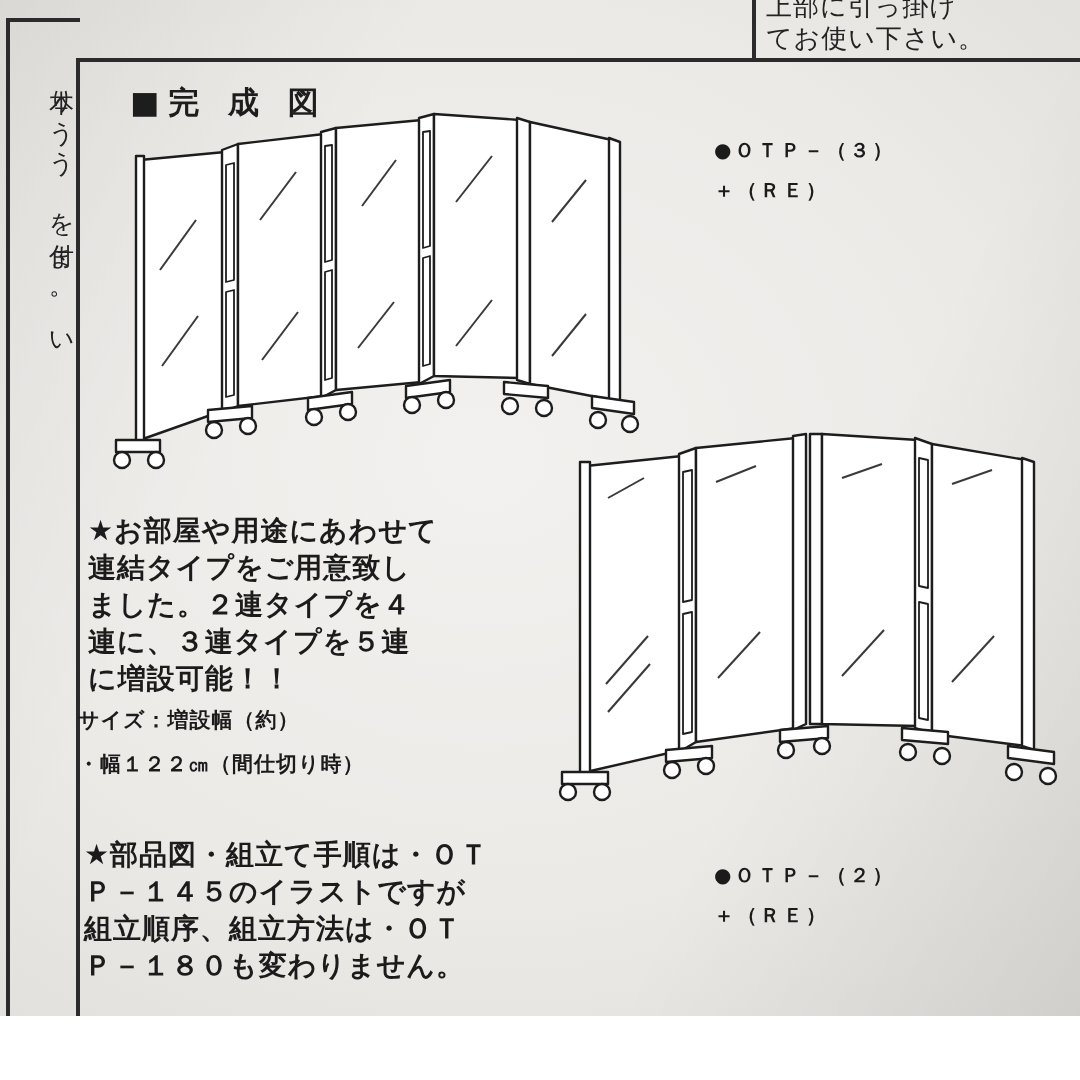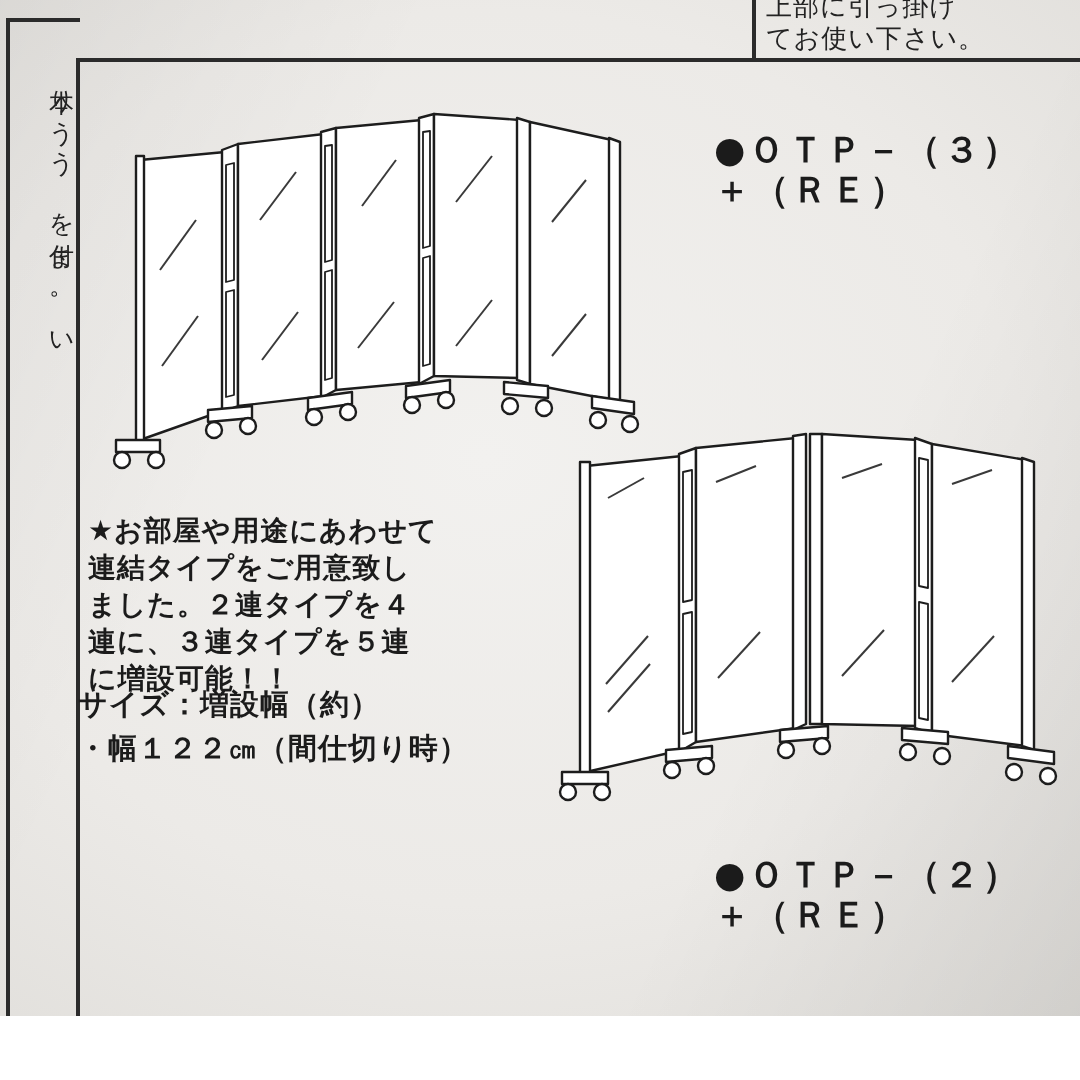--- a/index.html
+++ b/index.html
@@ -73,42 +73,42 @@
     top: 82px;
     font-size: 31px;
     letter-spacing: 9px;
     color: #1d1d1d;
     font-weight: 700;
   }
 
   
   .bullet-label {
     position: absolute;
-    font-size: 36px;
+    font-size: 20px;
     line-height: 40px;
     color: #1b1b1b;
     letter-spacing: 3px;
     white-space: pre-line;
     font-weight: 600;
   }
   #label-otp3 { left: 714px; top: 130px; }
   #label-otp2 { left: 714px; top: 855px; }
 
   
   .para {
     position: absolute;
     color: #1b1b1b;
     font-size: 28px;
     line-height: 37px;
     letter-spacing: 1px;
     white-space: pre-line;
     font-weight: 700;
   }
   #para-star1 { left: 88px; top: 512px; width: 560px; }
-  #para-size  { left: 78px; top: 682px; width: 560px; font-size: 29px; line-height: 44px;}
+  #para-size  { left: 78px; top: 698px; width: 560px; font-size: 21px; line-height: 44px;}
   #para-star2 { left: 84px; top: 836px; width: 560px; }
 
   svg { display: block; }
   .ill { position: absolute; }
 </style>
 </head>
 <body>
 
 <div class="page">
   <div class="paper-shade"></div>
@@ -127,20 +127,21 @@
 
   <div class="rule" style="left:6px; top:1034px; width:1074px; height:5px;"></div>
 
   <div class="top-box-text">上部に引っ掛け
 てお使い下さい。</div>
 
   <div class="left-col-text">本りうう
 を付ま
 。い</div>
 
+  <div class="section-heading">■完 成 図</div>
 
   <div class="ill" style="left:100px; top:110px;">
     <svg width="580" height="360" viewBox="0 0 580 360" fill="none" stroke="#1d1d1d" stroke-width="2.4" stroke-linejoin="round">
 
       <path d="M40 50 L125 42 L125 300 L40 330 Z" fill="#ffffff"></path>
 
       <path d="M36 46 L44 46 L44 336 L36 336 Z" fill="#ffffff"></path>
 
       <path d="M122 40 L138 34 L138 296 L122 302 Z" fill="#ffffff"></path>
       <path d="M126 55 L134 53 L134 170 L126 172 Z" fill="#ffffff" stroke-width="1.8"></path>
@@ -267,13 +268,17 @@
   <div class="bullet-label" id="label-otp2">●ＯＴＰ－（２）
   ＋（ＲＥ）</div>
 
   <div class="para" id="para-star1">★お部屋や用途にあわせて
 連結タイプをご用意致し
 ました。２連タイプを４
 連に、３連タイプを５連
 に増設可能！！</div>
   <div class="para" id="para-size">サイズ：増設幅（約）
 ・幅１２２㎝（間仕切り時）</div>
+  <div class="para" id="para-star2">★部品図・組立て手順は・ＯＴ
+  Ｐ－１４５のイラストですが
+  組立順序、組立方法は・ＯＴ
+  Ｐ－１８０も変わりません。</div>
 </div>
 
 </body></html>

